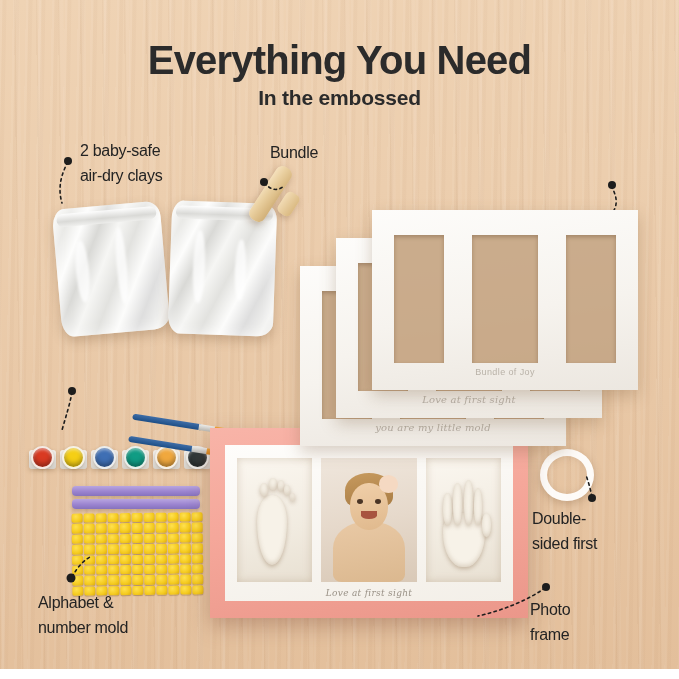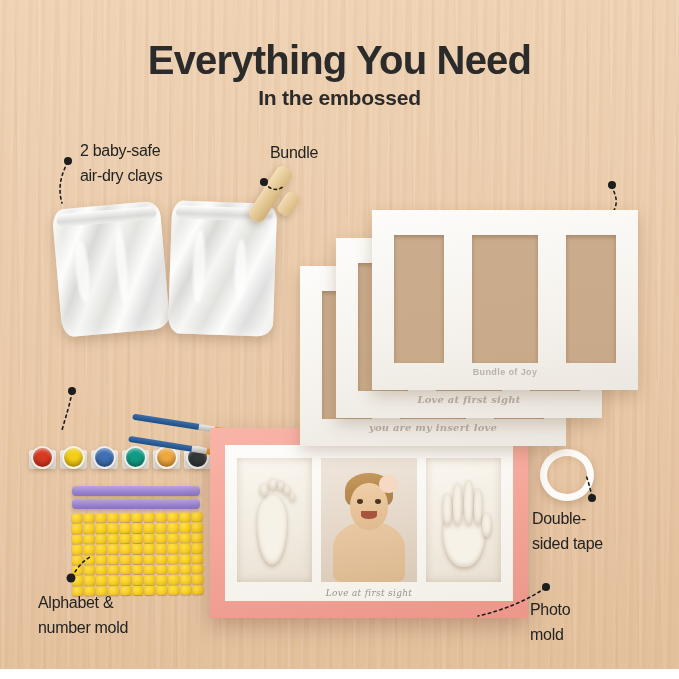--- a/index.html
+++ b/index.html
@@ -100,21 +100,20 @@
   }
 
   
   .mat {
     position: absolute;
     background: linear-gradient(172deg,#fdfcfa 0%,#f6f3ee 55%,#ece7e0 100%);
     box-shadow: 0 6px 15px rgba(120,85,55,.28);
     display: flex; align-items: flex-start;
     padding: 25px 22px;
     gap: 28px;
-    font-weight: bold;
   }
   .mat .win {
     background: rgba(190,152,114,0.80);
     box-shadow: inset 0 2px 4px rgba(90,60,35,.35);
     height: 128px;
   }
   .mat .win.w1 { flex: 1.0; }
   .mat .win.w2 { flex: 1.35; }
   .mat .win.w3 { flex: 1.0; }
   .mat-text {
@@ -260,21 +259,21 @@
     <div class="crease" style="left:62%;top:28%;width:10%;height:46%;"></div>
   </div>
 
   <div id="roller"></div>
   <div id="roller-handle"></div>
 
   <div class="mat" id="mat-3">
     <div class="win w1"></div>
     <div class="win w2"></div>
     <div class="win w3"></div>
-    <div class="mat-text script">you are my insert love</div>
+    <div class="mat-text script">you are my little mold</div>
   </div>
   <div class="mat" id="mat-2">
     <div class="win w1"></div>
     <div class="win w2"></div>
     <div class="win w3"></div>
     <div class="mat-text script">Love at first sight</div>
   </div>
   <div class="mat" id="mat-1">
     <div class="win w1"></div>
     <div class="win w2"></div>
@@ -473,17 +472,17 @@
       <circle cx="546" cy="587" r="4"></circle>
     </g>
   </svg>
 
   <div class="label lbl-clay">2 baby-safe
 air-dry clays</div>
   <div class="label lbl-roller">Bundle</div>
   <div class="label lbl-alphabet">Alphabet &amp;
 number mold</div>
   <div class="label lbl-tape">Double-
-sided tape</div>
+sided first</div>
   <div class="label lbl-photo">Photo
-mold</div>
+frame</div>
 
 </div>
 
 </body></html>

